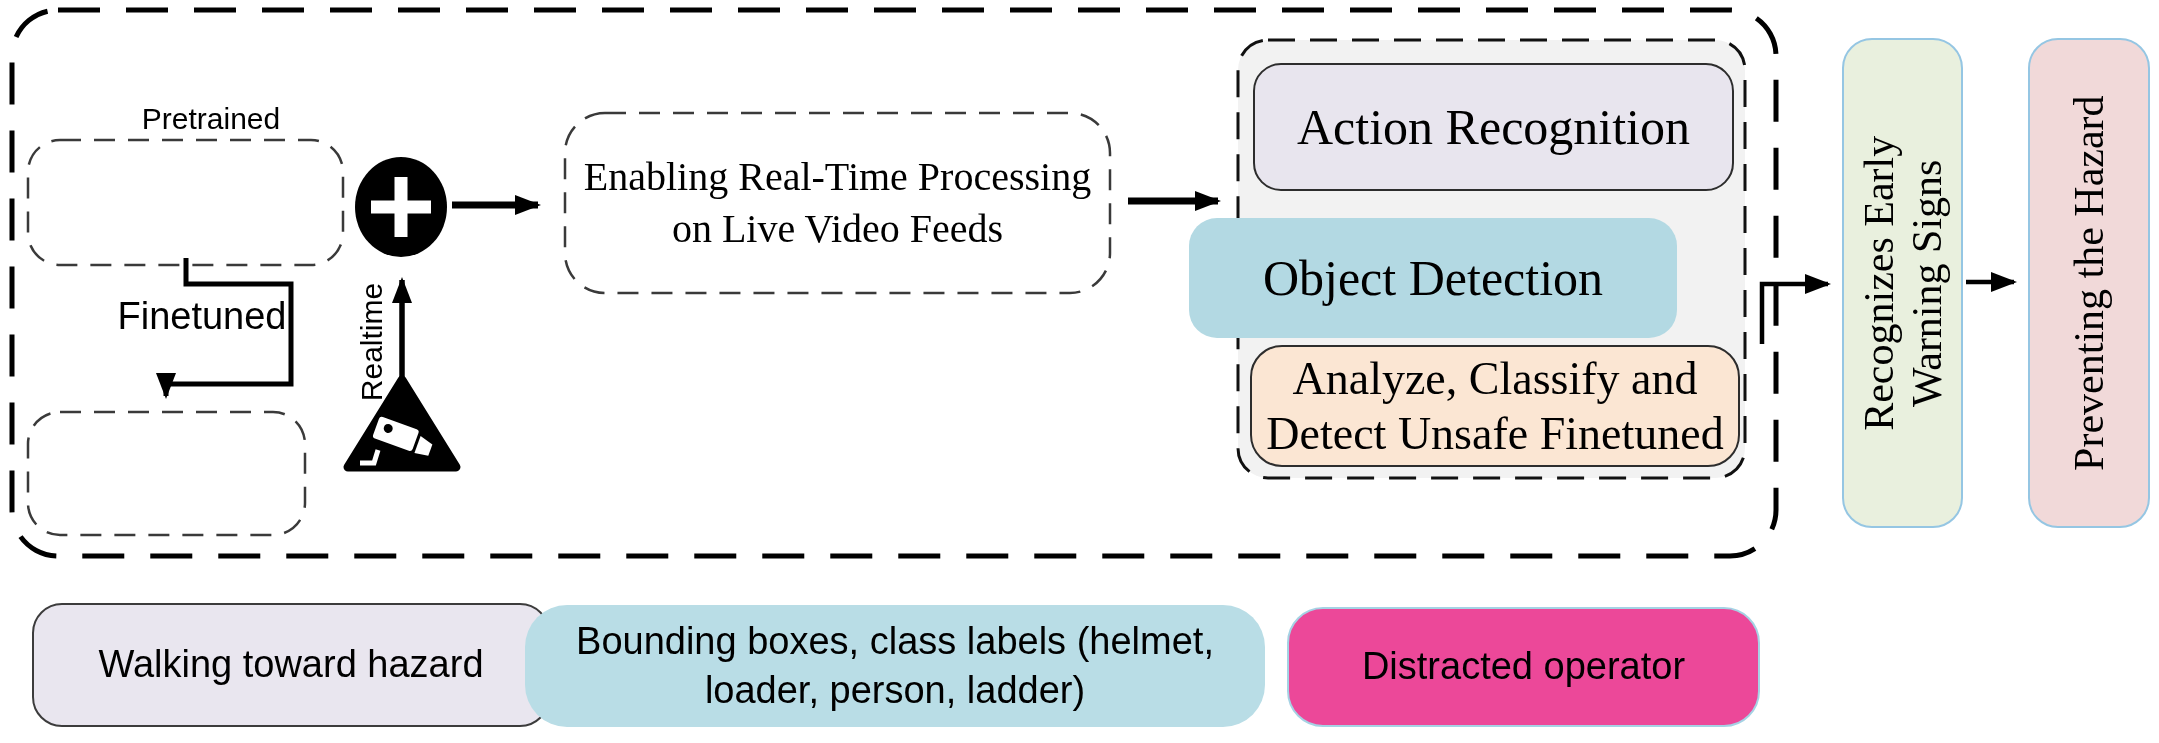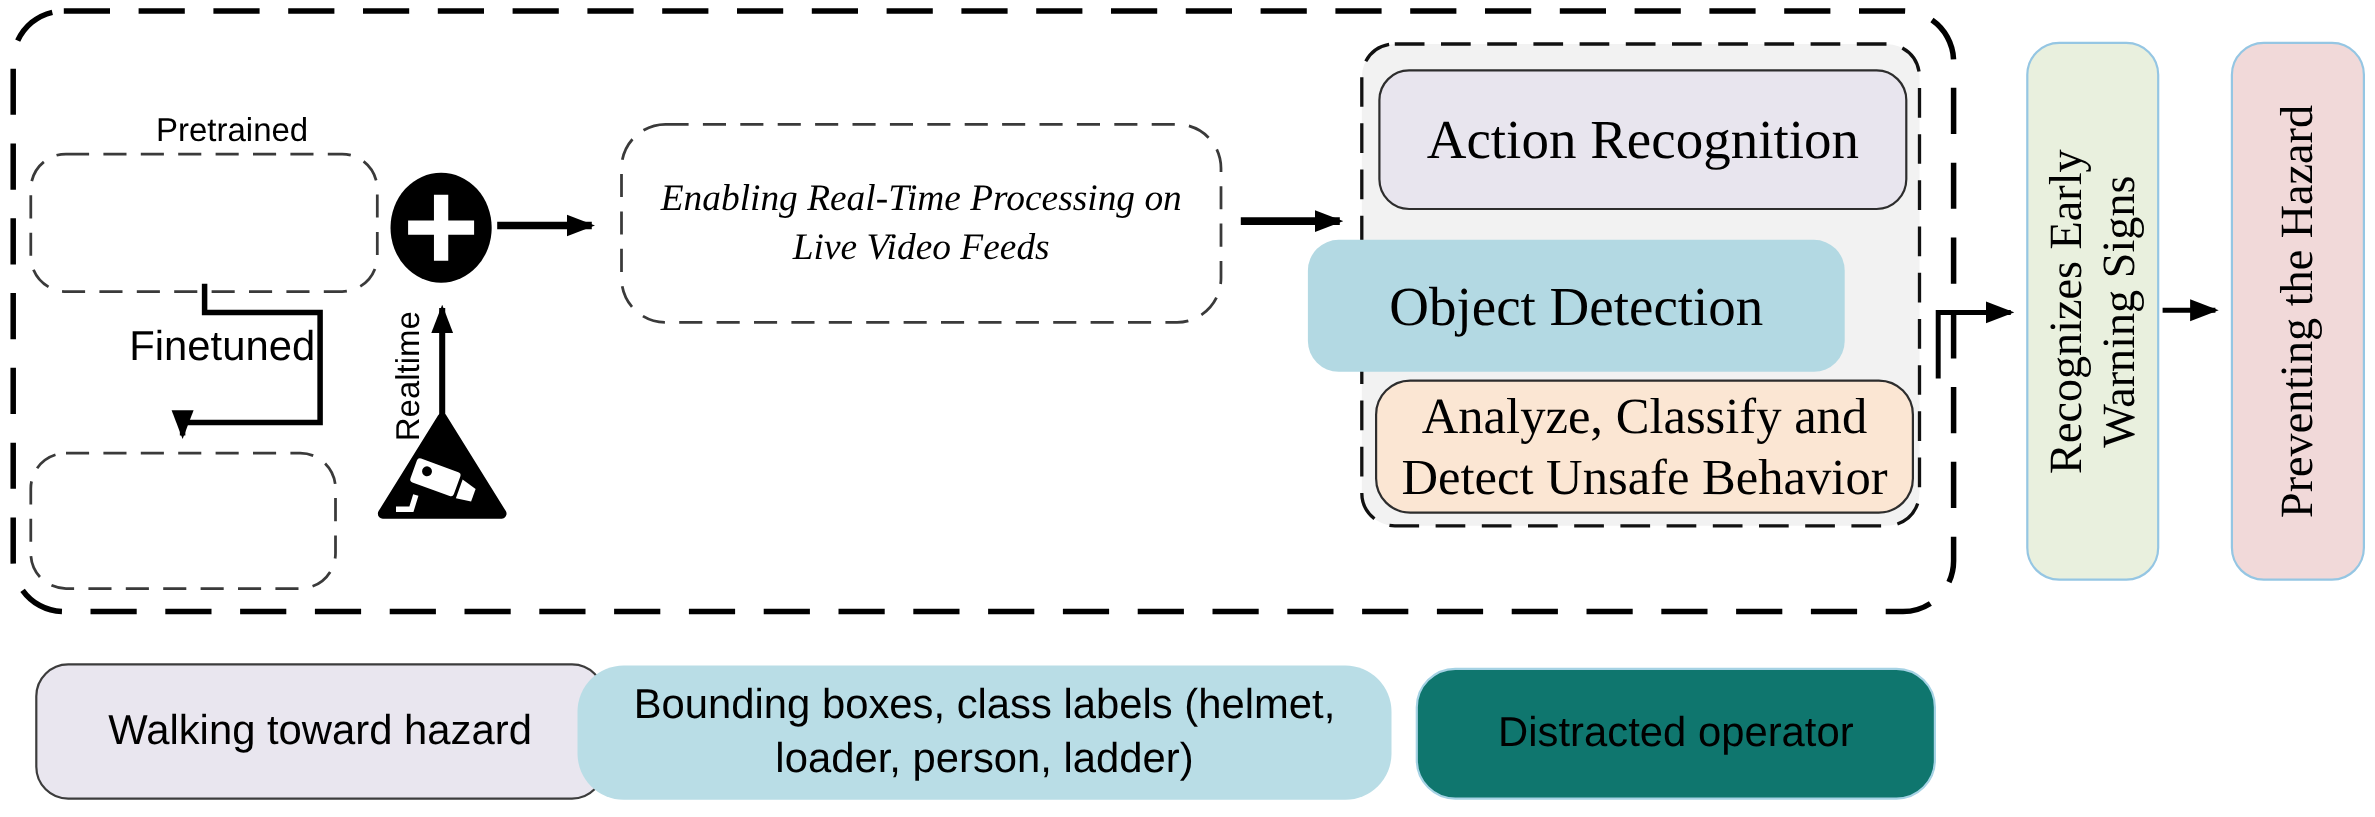--- a/index.html
+++ b/index.html
@@ -24,21 +24,21 @@
   .label{
     position:absolute;z-index:2;
     font-family:"Liberation Sans", sans-serif;
     white-space:nowrap;
     transform:translate(-50%,-50%);
   }
   
   .ghost{background:transparent;border:none;}
   .ai-box       {left:28px;  top:140px; width:315px; height:125px; font-size:48px; line-height:1.15;}
   .work-box     {left:28px;  top:412px; width:277px; height:123px; font-size:48px;}
-  .enabling-box {left:565px; top:113px; width:545px; height:180px; font-size:34px; line-height:1.3; padding:0 8px;font-style:italic;}
+  .enabling-box {left:565px; top:113px; width:545px; height:180px; font-size:40px; line-height:1.3; padding:0 8px;}
   .action-box   {left:1253px;top:63px;  width:481px; height:128px; font-size:50px;
                  border:2px solid #2d2d2d; border-radius:28px;}
   .object-box   {left:1189px;top:218px; width:488px; height:120px; font-size:50px;
                  border:none; border-radius:28px;}
   .analyze-box  {left:1250px;top:345px; width:490px; height:122px; font-size:46px; line-height:1.2;
                  border:2.5px solid #2d2d2d; border-radius:32px; padding:0 10px;}
   .vert-box     {top:38px; height:490px; border:2px solid #95c6e3; border-radius:30px;}
   .green-box    {left:1842px; width:121px;}
   .pink-box     {left:2028px; width:122px;}
   .vert-inner{
@@ -103,28 +103,28 @@
   </svg>
 
   <div class="label lbl-pretrained">Pretrained</div>
   <div class="label lbl-finetuned">Finetuned</div>
   <div class="label lbl-realtime">Realtime</div>
 
   <div class="node serif ghost enabling-box">Enabling Real-Time Processing on Live Video Feeds</div>
 
   <div class="node serif action-box" style="background-color: rgb(232, 229, 238); text-align: right;">Action Recognition</div>
   <div class="node serif object-box" style="background-color: rgb(179, 217, 227);">Object Detection</div>
-  <div class="node serif analyze-box" style="background-color: rgb(251, 230, 211);">Analyze, Classify  and Detect Unsafe Behavior</div>
+  <div class="node serif analyze-box" style="background-color: rgb(251, 230, 211);">Analyze, Classify  and Detect Unsafe Finetuned</div>
 
   <div class="node vert-box green-box" style="background-color: rgb(233, 240, 222);">
     <div class="serif vert-inner green-inner">Recognizes Early Warning Signs</div>
   </div>
   <div class="node vert-box pink-box" style="background-color: rgb(241, 217, 217);">
     <div class="serif vert-inner pink-inner">Preventing the Hazard</div>
   </div>
 
   <div class="node example walking-box" style="background-color: rgb(233, 230, 239);">Walking toward hazard</div>
   <div class="node example bounding-box" style="background-color: rgb(185, 221, 230);">
     <div class="inner">Bounding boxes, class labels (helmet, loader, person, ladder)</div>
   </div>
-  <div class="node example distracted-box" style="background-color: #0f766e;">Distracted operator</div>
+  <div class="node example distracted-box" style="background-color: #ec4899;">Distracted operator</div>
 
 </div>
 
 </body></html>

